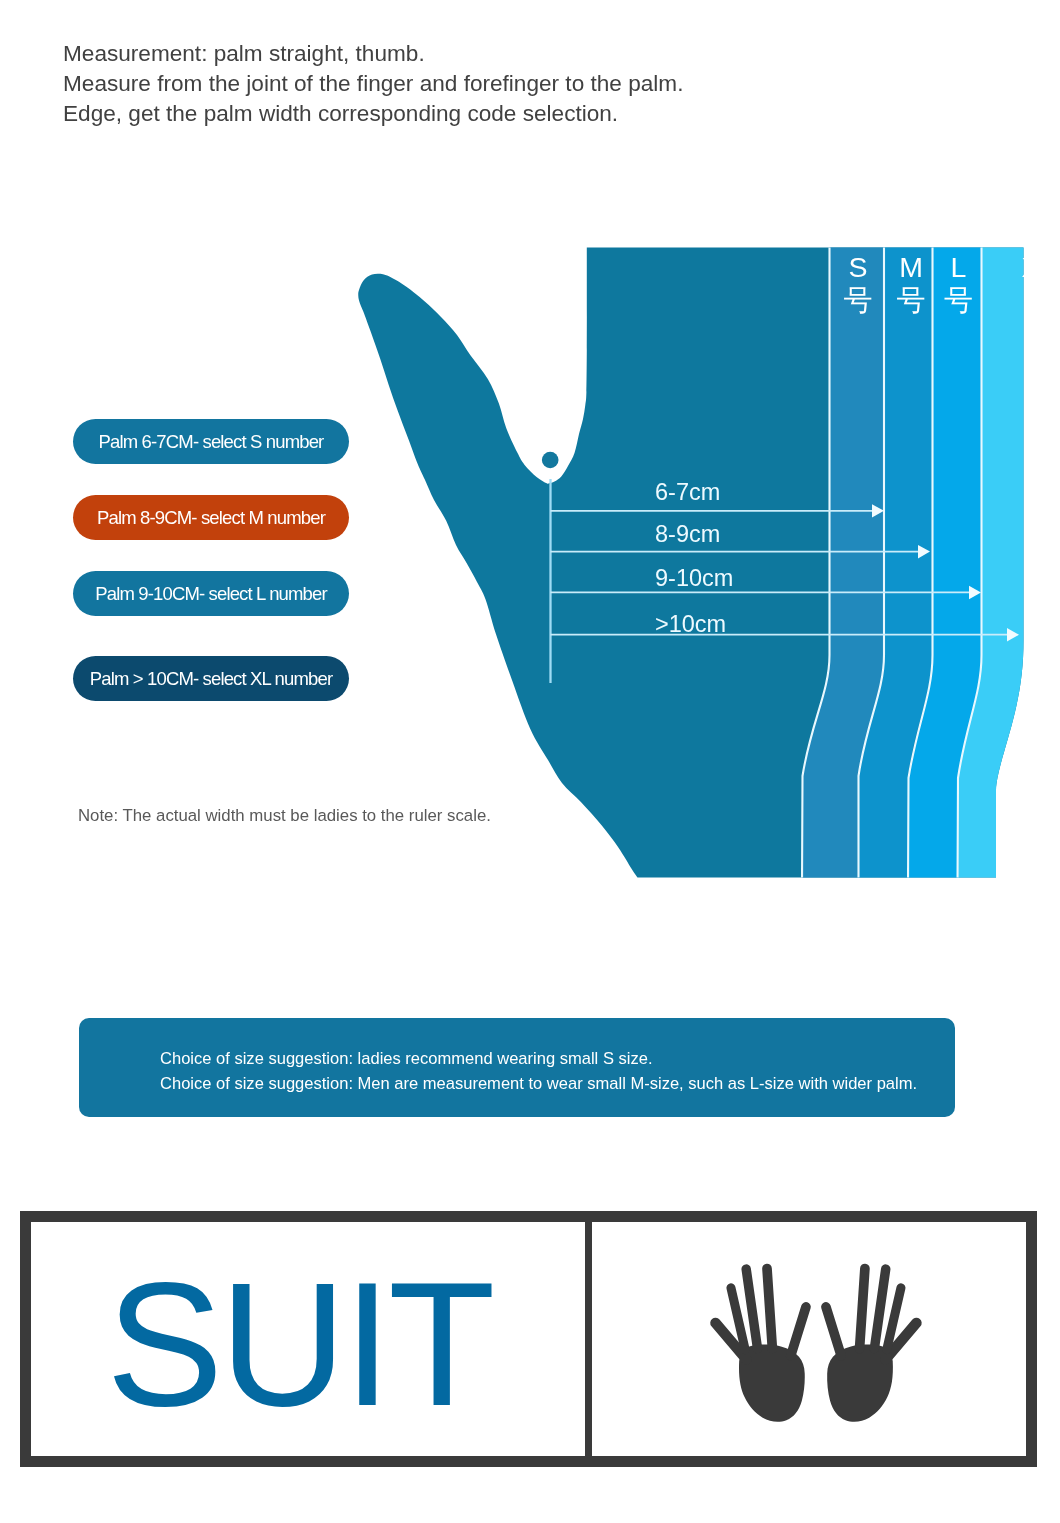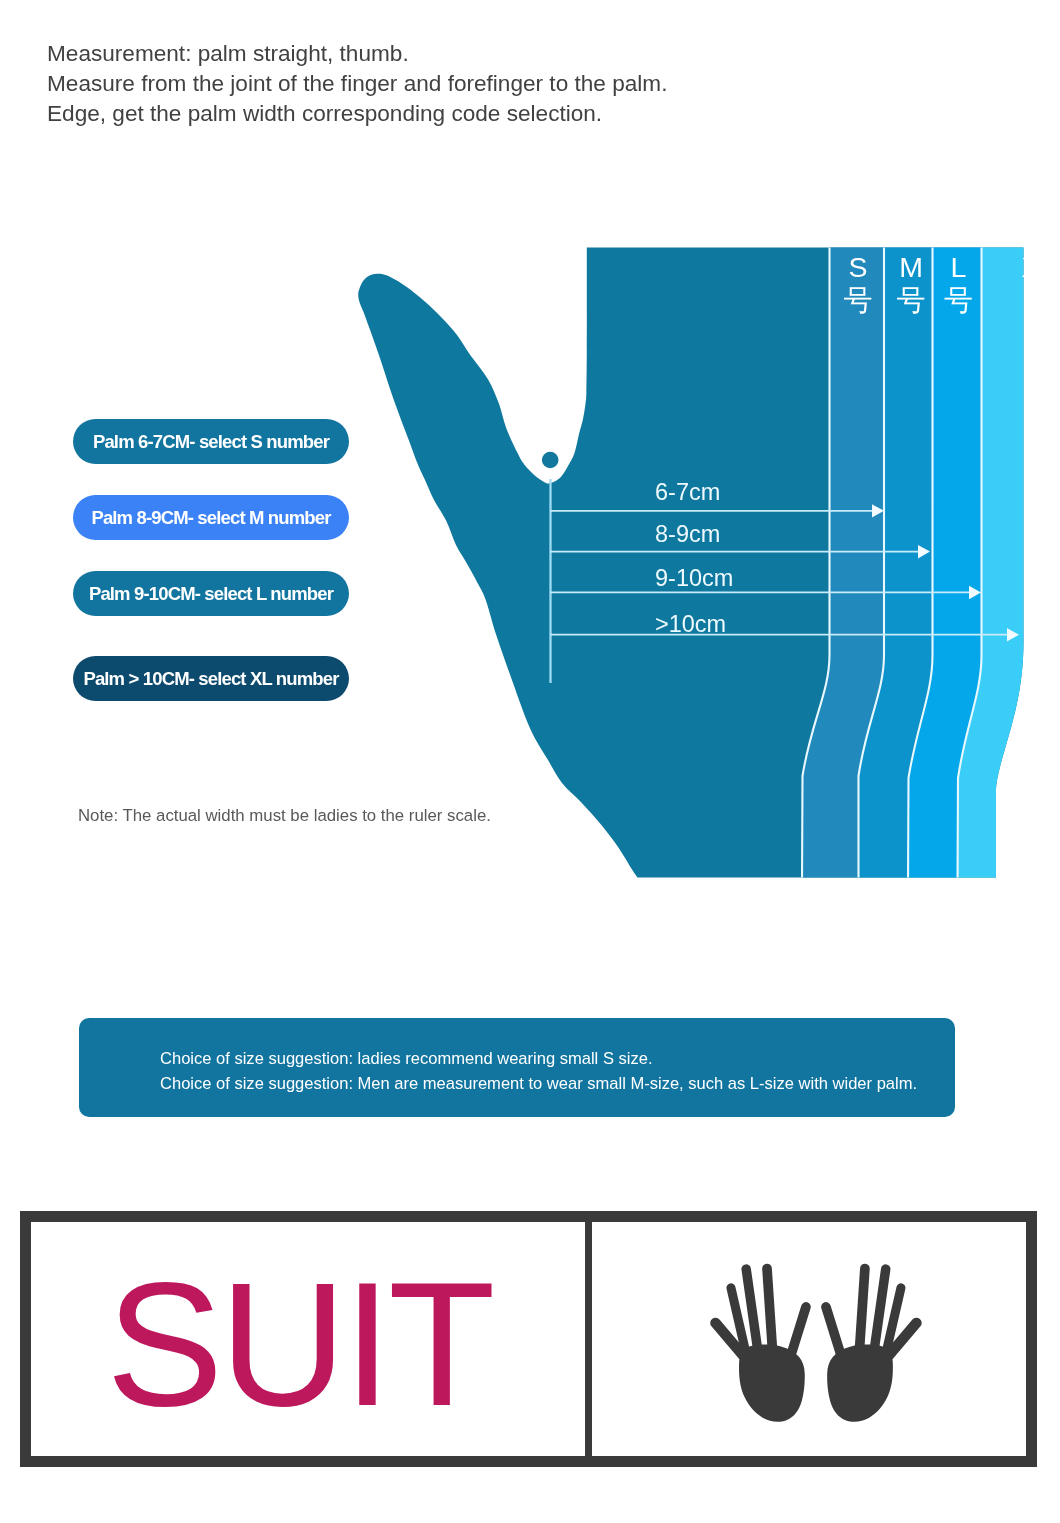--- a/index.html
+++ b/index.html
@@ -9,29 +9,29 @@
     background:#ffffff;
     font-family:"Liberation Sans", sans-serif;
     color:#3d3d3d;
     overflow:hidden;
     position:relative;
   }
   .page { position:absolute; left:0; top:0; width:1060px; height:1523px; }
 
   
   .intro { position:absolute; left:47px; top:39px; width:980px; }
-  .intro div { font-size:22.6px; line-height:30px; color:#414141; }
+  .intro div { font-size:22.6px; line-height:30px; color:#414141;margin-left:16px; }
 
   
   .pill {
     position:absolute;
     background:#12759f;
     border-radius:22.5px;
     color:#ffffff;
-    font-weight:bold;
+    font-weight:normal;
     font-size:18.5px;
     letter-spacing:-0.85px;
     display:flex; align-items:center; justify-content:center;
   }
 
   
   .note { position:absolute; left:78px; top:806px; }
   .note div { font-size:16.8px; line-height:19.5px; color:#595959; }
   .note .indent { padding-left:42px; }
 
@@ -48,21 +48,21 @@
   .bottom {
     position:absolute; left:19.9px; top:1210.6px;
     width:1017px; height:256px;
     border:11px solid #3a3a3a; box-sizing:border-box;
     display:flex;
   }
   .bottom .left {
     width:554px; border-right:7.4px solid #3a3a3a;
     display:flex; align-items:center; justify-content:center;
   }
-  .bottom .suit { font-size:176px; color:#be185d; letter-spacing:-3.8px; line-height:1; padding-right:18px; padding-top:11px; }
+  .bottom .suit { font-size:176px; color:#0369a1; letter-spacing:-3.8px; line-height:1; padding-right:18px; padding-top:11px; }
   .bottom .right { flex:1; display:flex; align-items:center; justify-content:center; padding-left:18px; padding-top:10px; box-sizing:border-box; }
 
   svg { display:block; }
   .diagram { position:absolute; left:0; top:0; width:1060px; height:940px; }
   .mlab {
     position:absolute; color:#eefaff; font-size:23.5px;
     font-family:"Liberation Sans", sans-serif; white-space:nowrap;
   }
   .bandlab { position:absolute; top:253px; text-align:center; color:#ffffff; }
   .bandlab .bl-size { font-size:28.5px; line-height:28px; }
@@ -75,21 +75,21 @@
 
   <div class="intro">
     <div>Measurement: palm straight, thumb.</div>
     <div>Measure from the joint of the finger and forefinger to the palm.</div>
     <div>Edge, get the palm width corresponding code selection.</div>
   </div>
 
   <div class="pill" style="left: 73px; top: 419px; width: 276px; height: 45px; background-color: rgb(18, 117, 159);">
       <span>Palm 6-7CM- select S number</span>
     </div>
-  <div class="pill" style="left: 73px; top: 495px; width: 276px; height: 45px; background-color: #3b82f6;">
+  <div class="pill" style="left: 73px; top: 495px; width: 276px; height: 45px; background-color: #c2410c;">
       <span>Palm 8-9CM-  select M number</span>
     </div>
   <div class="pill" style="left: 73px; top: 571px; width: 276px; height: 45px; background-color: rgb(18, 117, 159);">
       <span>Palm 9-10CM-  select L number</span>
     </div>
   <div class="pill" style="left: 73px; top: 656px; width: 276px; height: 45px; background-color: #0c4a6e;">
       <span>Palm &gt; 10CM-  select XL number</span>
     </div>
 
   <div class="diagram">

